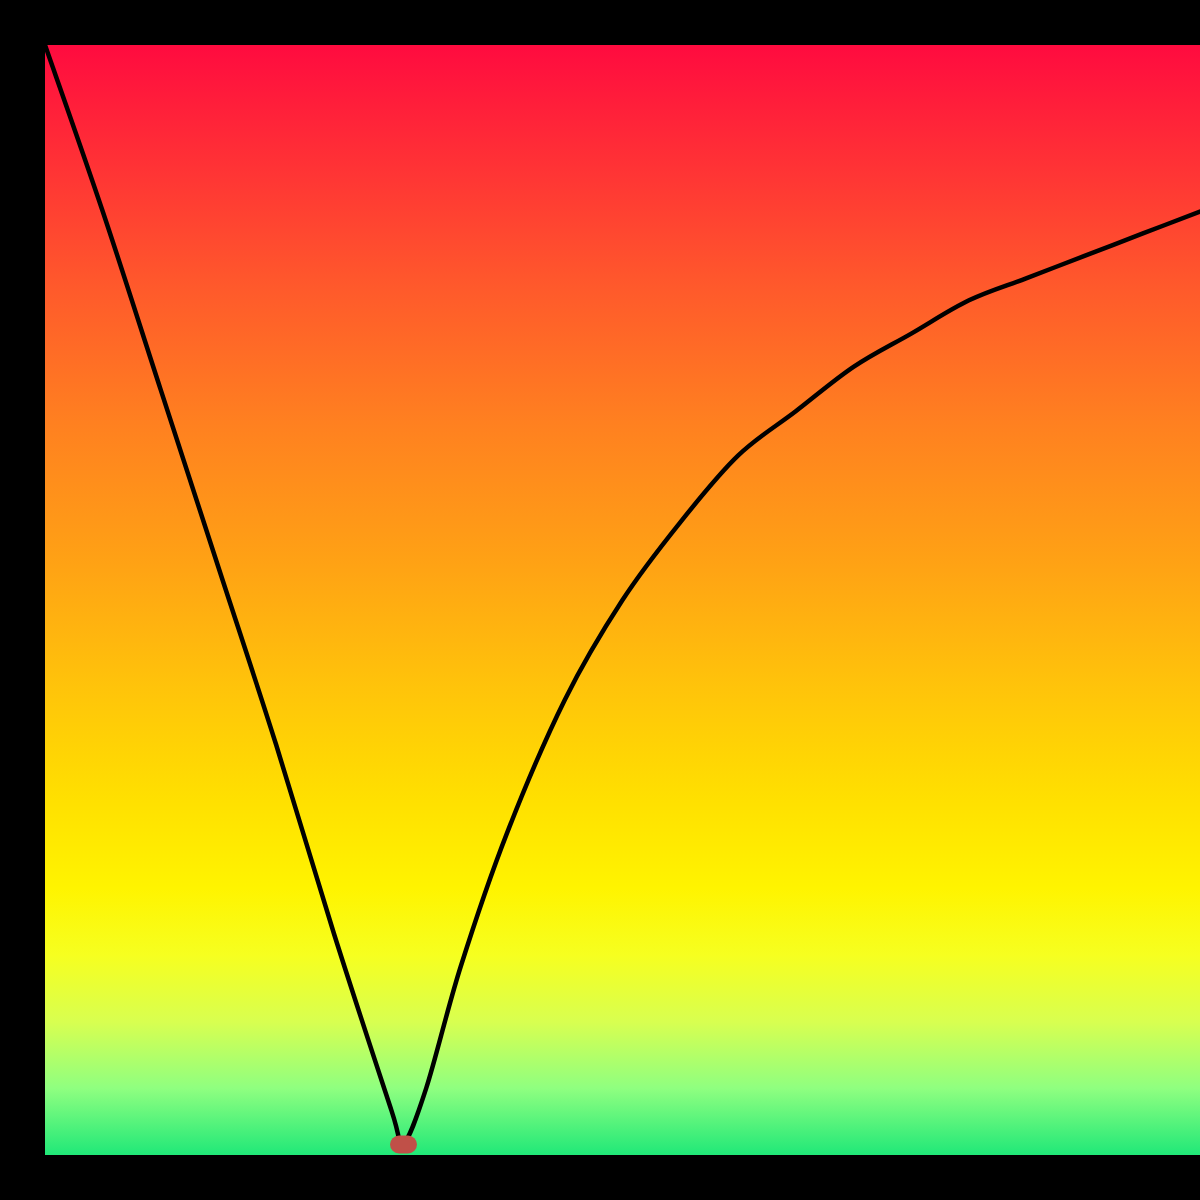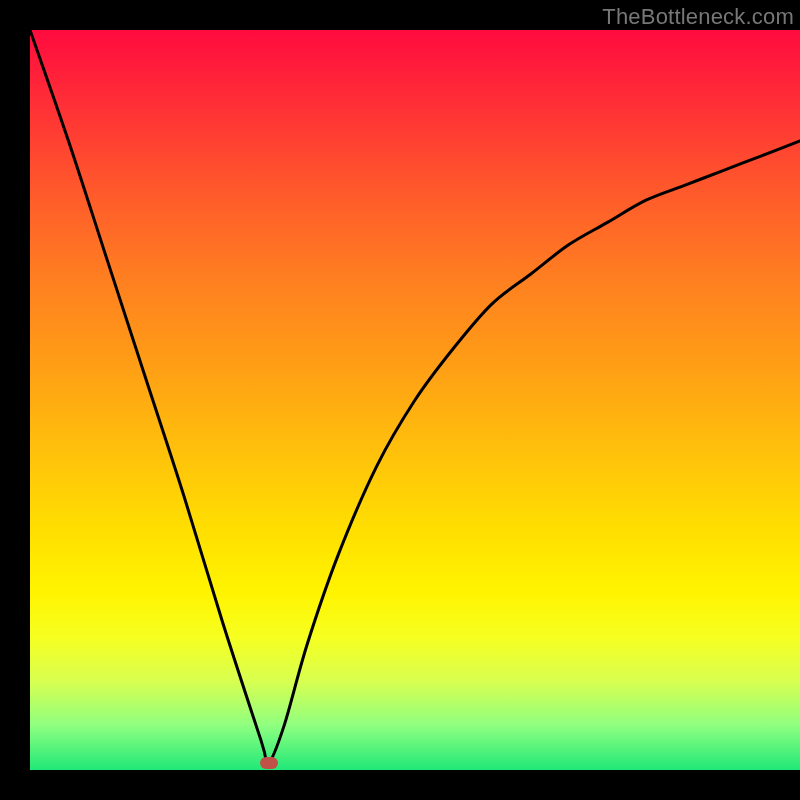--- a/index.html
+++ b/index.html
@@ -63,20 +63,19 @@
     background: #c05048;
     border-radius: 6px;
     transform: translate(-50%, -50%);
     z-index: 6;
   }
 </style>
 </head>
 <body>
 
 <div class="frame">
-  <div class="watermark">TheBottleneck.com</div>
   <div class="plot-area">
     <svg class="curve" viewBox="0 0 770 740" preserveAspectRatio="none">
       <path id="bottleneck-path" fill="none" stroke="#000" stroke-width="3" stroke-linejoin="round" stroke-linecap="round" d="M 0 0 C 6.416666666666667 18.5, 25.666666666666664 72.76666666666665, 38.5 111 C 51.333333333333336 149.23333333333335, 64.16666666666667 189.93333333333337, 77 229.40000000000003 C 89.83333333333333 268.8666666666667, 102.66666666666667 308.3333333333333, 115.5 347.79999999999995 C 128.33333333333334 387.2666666666666, 141.16666666666666 425.5, 154 466.2 C 166.83333333333334 506.9, 179.66666666666666 551.3, 192.5 592 C 205.33333333333334 632.7, 223.3 686.9666666666667, 231 710.4 C 238.7 733.8333333333333, 234.85 735.0666666666667, 238.7 732.6 C 242.54999999999998 730.1333333333333, 247.68333333333337 715.3333333333334, 254.10000000000002 695.6 C 260.5166666666667 675.8666666666667, 268.21666666666664 642.5666666666667, 277.2 614.2 C 286.18333333333334 585.8333333333334, 296.45 555, 308 525.4 C 319.55 495.79999999999995, 333.6666666666667 462.5, 346.5 436.6 C 359.3333333333333 410.70000000000005, 372.16666666666663 389.73333333333335, 385 370 C 397.83333333333337 350.26666666666665, 410.66666666666674 334.23333333333335, 423.50000000000006 318.20000000000005 C 436.33333333333337 302.16666666666674, 449.1666666666667 286.1333333333333, 462 273.8 C 474.8333333333333 261.4666666666667, 487.6666666666667 254.06666666666666, 500.5 244.2 C 513.3333333333334 234.33333333333331, 526.1666666666666 223.23333333333335, 539 214.60000000000002 C 551.8333333333334 205.9666666666667, 564.6666666666666 199.79999999999998, 577.5 192.39999999999998 C 590.3333333333334 184.99999999999997, 603.1666666666666 176.3666666666666, 616 170.19999999999993 C 628.8333333333334 164.03333333333327, 641.6666666666666 160.33333333333331, 654.5 155.39999999999998 C 667.3333333333334 150.46666666666664, 680.1666666666666 145.53333333333322, 693 140.5999999999999 C 705.8333333333334 135.6666666666666, 718.6666666666666 130.73333333333338, 731.5 125.80000000000007 C 744.3333333333334 120.86666666666675, 763.5833333333334 113.46666666666668, 770 111"></path>
     </svg>
     <div class="marker" id="min-marker" style="left: 238.7px; top: 732.6px;"></div>
   </div>
 </div>
 
 </body></html>

